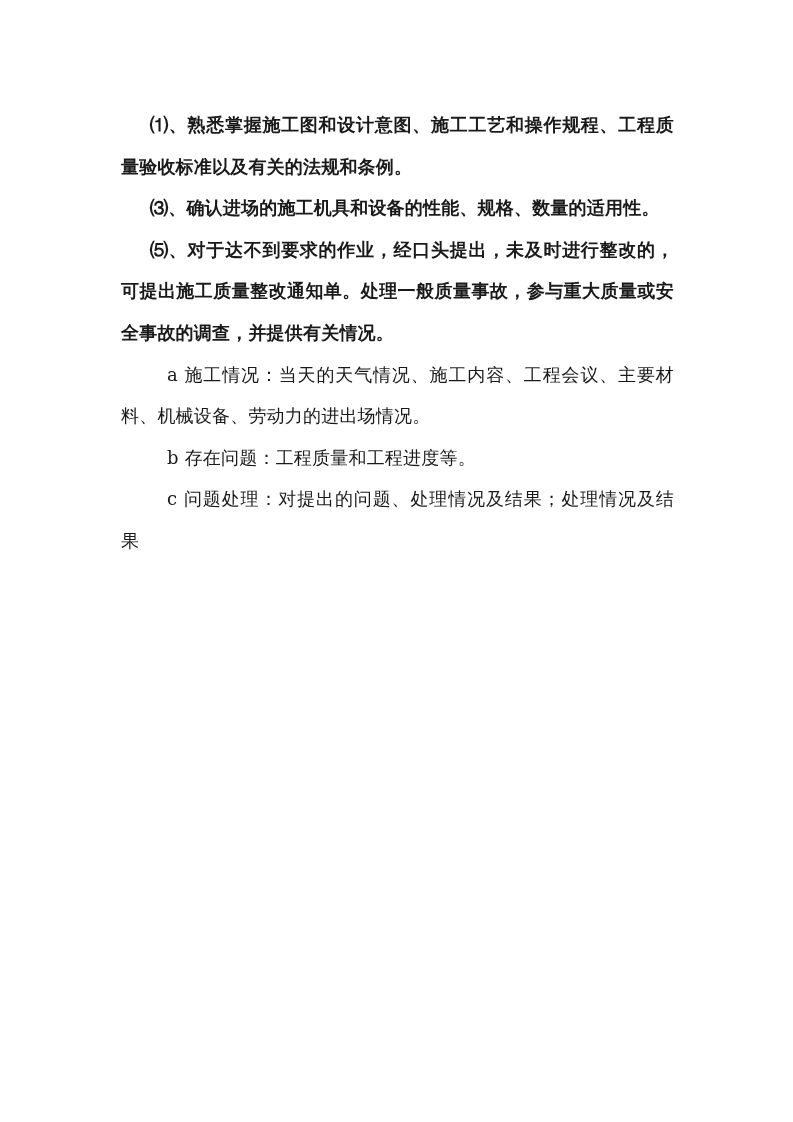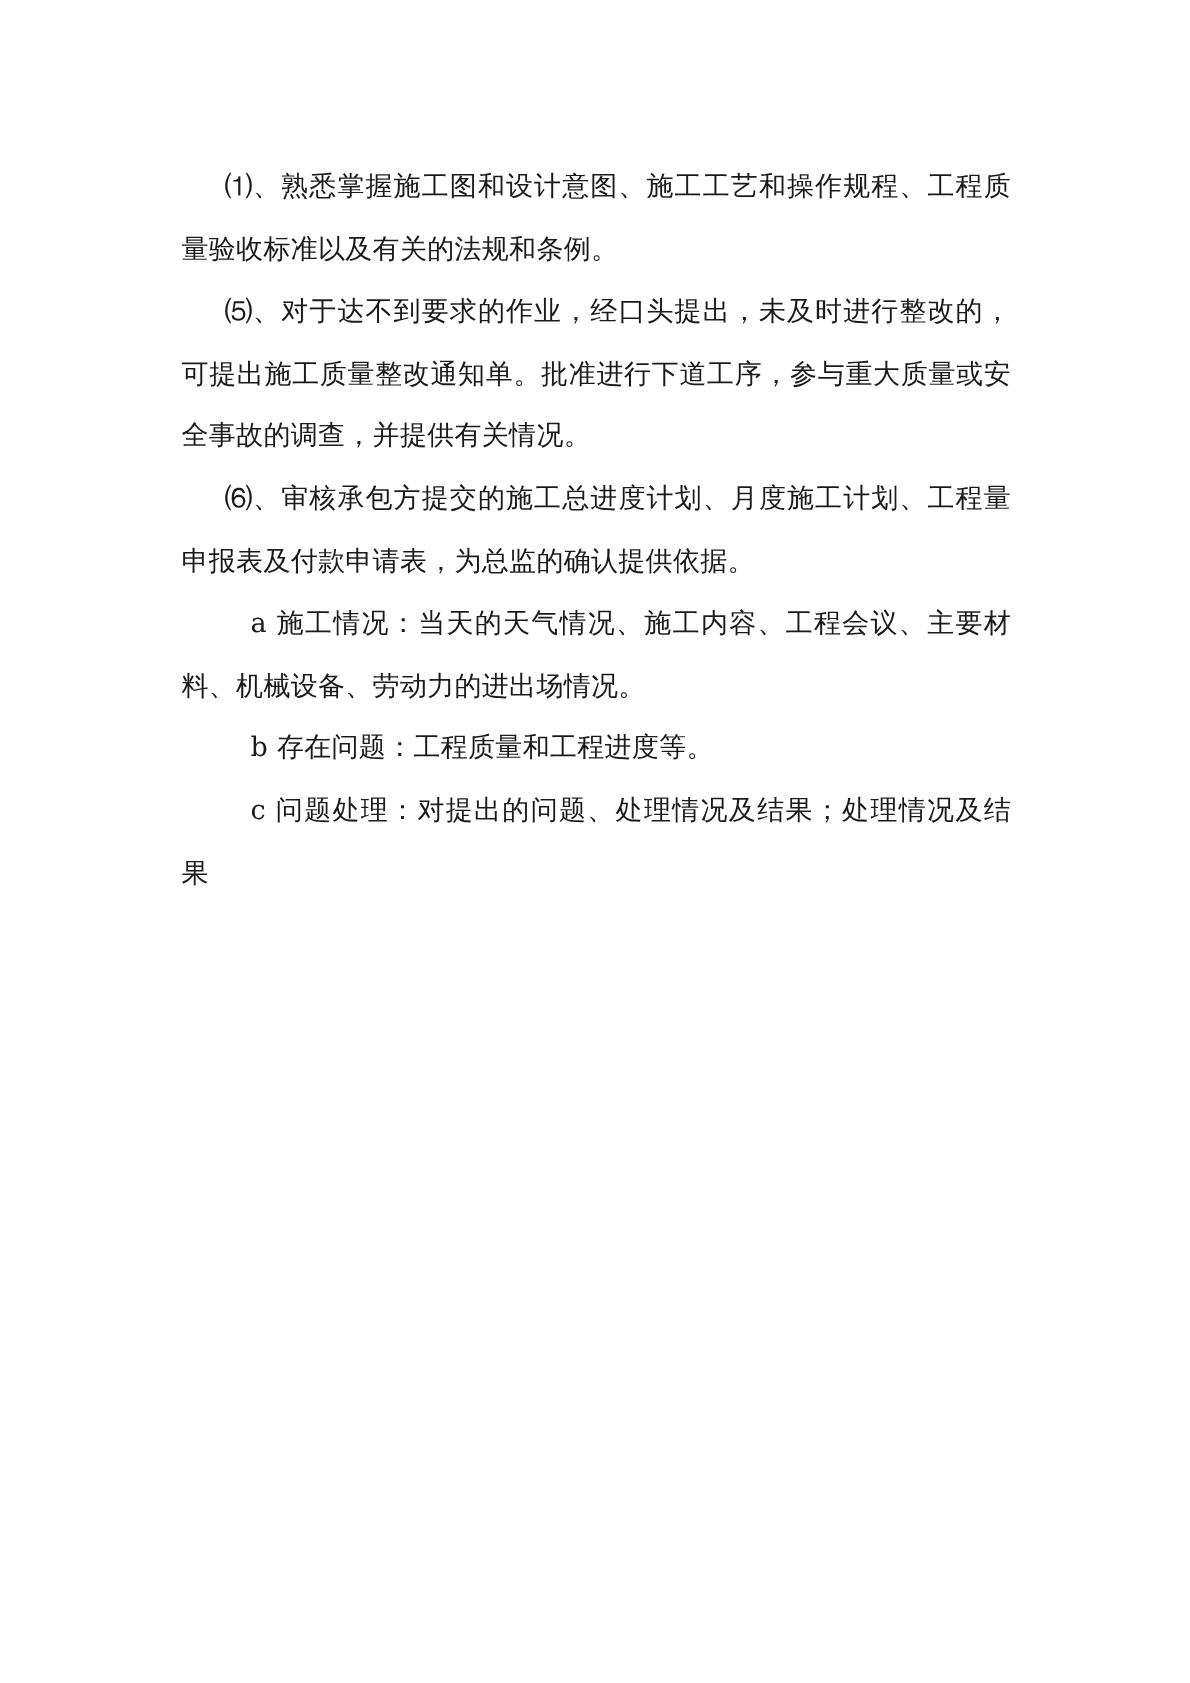--- a/index.html
+++ b/index.html
@@ -6,26 +6,26 @@
   body { width: 793px; height: 1122px; position: relative; overflow: hidden; }
   .page {
     position: absolute; left: 121px; top: 104px; width: 553px;
     font-family: "DejaVu Serif", "Liberation Serif", serif;
     font-size: 18px; color: #1a1a1a;
   }
   .para {
     margin: 0; line-height: 41.6px; text-align: justify;
     text-align-last: left; letter-spacing: 0.2px;
   }
-  .para.indent { text-indent: 29px; }
+  .para.indent { text-indent: 29px; font-weight: bold; }
   .para.sub { text-indent: 46px; }
 </style>
 </head>
 <body>
 
 <div class="page">
   <p class="para indent">⑴、熟悉掌握施工图和设计意图、施工工艺和操作规程、工程质量验收标准以及有关的法规和条例。</p>
-  <p class="para indent">⑸、对于达不到要求的作业，经口头提出，未及时进行整改的，可提出施工质量整改通知单。批准进行下道工序，参与重大质量或安全事故的调查，并提供有关情况。</p>
-  <p class="para indent">⑹、审核承包方提交的施工总进度计划、月度施工计划、工程量申报表及付款申请表，为总监的确认提供依据。</p>
+  <p class="para indent">⑶、确认进场的施工机具和设备的性能、规格、数量的适用性。</p>
+  <p class="para indent">⑸、对于达不到要求的作业，经口头提出，未及时进行整改的，可提出施工质量整改通知单。处理一般质量事故，参与重大质量或安全事故的调查，并提供有关情况。</p>
   <p class="para sub">a 施工情况：当天的天气情况、施工内容、工程会议、主要材料、机械设备、劳动力的进出场情况。</p>
   <p class="para sub">b 存在问题：工程质量和工程进度等。</p>
   <p class="para sub">c 问题处理：对提出的问题、处理情况及结果；处理情况及结果</p>
 </div>
 
 </body></html>

